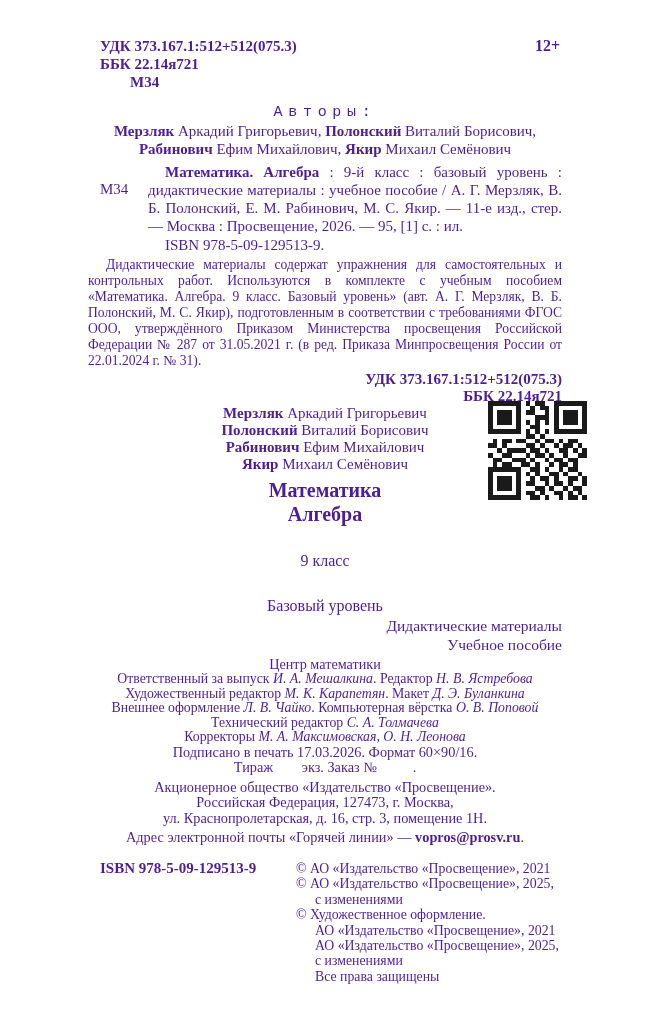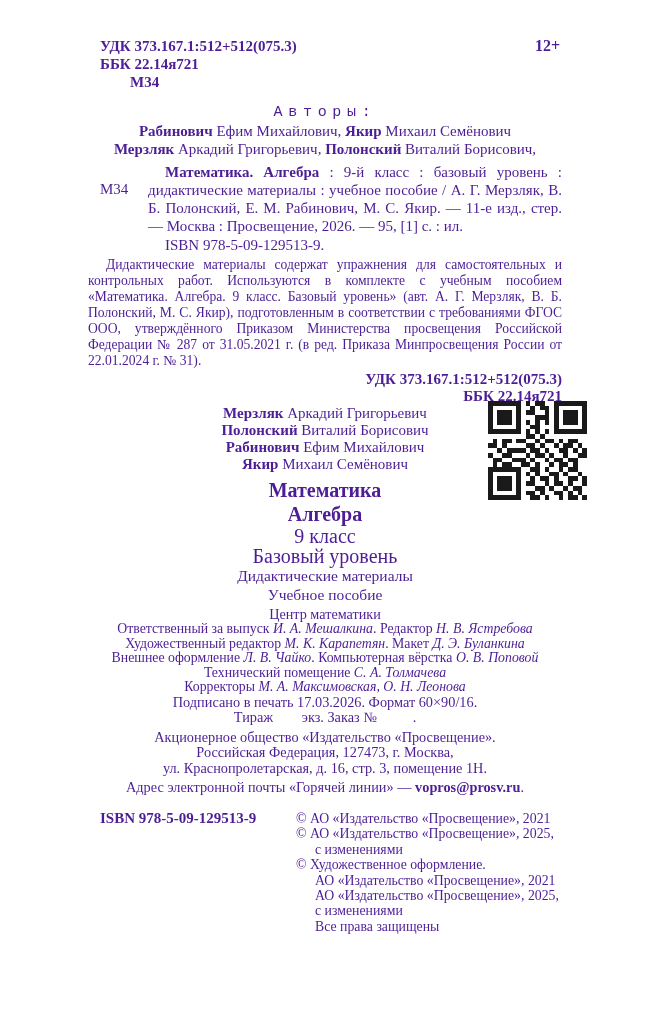--- a/index.html
+++ b/index.html
@@ -44,22 +44,22 @@
     text-align: justify; text-indent: 18px;
   }
   .meta-bottom { margin-top: 2px; line-height: 17px; font-weight: bold; }
 
   .edition-heading { margin-top: 5px; line-height: 17px; letter-spacing: .3em; word-spacing: .25em; }
   .edition-author { line-height: 17px; }
   .edition-author:nth-of-type(1) { margin-top: 2px; }
 
   .title1 { margin-top: 5px; font-size: 20px; font-weight: bold; line-height: 24px; }
   .title2 { font-size: 20px; font-weight: bold; line-height: 24px; }
-  .grade  { font-size: 20px; line-height: 20px; }
-  .sub    { font-size: 15.5px; line-height: 19px; }
+  .grade  { font-size: 16px; line-height: 20px; margin-top: 25px; }
+  .sub    { font-size: 15.5px; line-height: 19px; text-align: right; }
 
   .center-name { margin-top: 2px; font-size: 14.2px; line-height: 16px; }
   .credit { font-size: 13.8px; line-height: 14.5px; }
 
   .print-line { font-size: 14.3px; line-height: 15.5px; }
   .print-line:nth-of-type(1) { margin-top: 5px; }
   .pub-line { font-size: 14.3px; line-height: 15.5px; }
   .email-line { margin-top: 3px; font-size: 14.3px; line-height: 16px; }
 
   .footer { display: flex; margin-top: 16px; }
@@ -83,22 +83,22 @@
   <div class="top-row">
     <div class="meta-top">
       <div>УДК 373.167.1:512+512(075.3)</div>
       <div>ББК 22.14я721</div>
       <div class="code">М34</div>
     </div>
     <div class="age">12+</div>
   </div>
 
   <div class="c authors-heading">Авторы:</div>
+  <div class="c author-line"><span class="b">Мерзляк</span><span> Аркадий Григорьевич, </span><span class="b">Полонский</span><span> Виталий Борисович,</span></div>
   <div class="c author-line"><span class="b">Рабинович</span><span> Ефим Михайлович, </span><span class="b">Якир</span><span> Михаил Семёнович</span></div>
-  <div class="c author-line"><span class="b">Мерзляк</span><span> Аркадий Григорьевич, </span><span class="b">Полонский</span><span> Виталий Борисович,</span></div>
 
   <div class="bib">
     <span class="bib-code">М34</span>
     <p class="bib-entry"><span class="b">Математика. Алгебра</span><span> : 9-й класс : базовый уровень : дидактические материалы : учебное пособие / А. Г. Мерзляк, В. Б. Полонский, Е. М. Рабинович, М. С. Якир. — 11-е изд., стер. — Москва : Просвещение, 2026. — 95, [1] с. : ил.</span></p>
   </div>
   <div class="isbn-line">ISBN 978-5-09-129513-9.</div>
 
   <p class="annotation">Дидактические материалы содержат упражнения для самостоятельных и контрольных работ. Используются в комплекте с учебным пособием «Математика. Алгебра. 9 класс. Базовый уровень» (авт. А. Г. Мерзляк, В. Б. Полонский, М. С. Якир), подготовленным в соответствии с требованиями ФГОС ООО, утверждённого Приказом Министерства просвещения Российской Федерации № 287 от 31.05.2021 г. (в ред. Приказа Минпросвещения России от 22.01.2024 г. № 31).</p>
 
   <div class="meta-bottom">
@@ -115,21 +115,21 @@
   <div class="c title2">Алгебра</div>
   <div class="c grade">9 класс</div>
   <div class="c grade">Базовый уровень</div>
   <div class="c sub">Дидактические материалы</div>
   <div class="c sub">Учебное пособие</div>
 
   <div class="c center-name">Центр математики</div>
   <div class="c credit"><span>Ответственный за выпуск </span><span class="i">И. А. Мешалкина</span><span>. Редактор </span><span class="i">Н. В. Ястребова</span></div>
   <div class="c credit"><span>Художественный редактор </span><span class="i">М. К. Карапетян</span><span>. Макет </span><span class="i">Д. Э. Буланкина</span></div>
   <div class="c credit"><span>Внешнее оформление </span><span class="i">Л. В. Чайко</span><span>. Компьютерная вёрстка </span><span class="i">О. В. Поповой</span></div>
-  <div class="c credit"><span>Технический помещение </span><span class="i">С. А. Толмачева</span></div>
+  <div class="c credit"><span>Технический редактор </span><span class="i">С. А. Толмачева</span></div>
   <div class="c credit"><span>Корректоры </span><span class="i">М. А. Максимовская, О. Н. Леонова</span></div>
 
   <div class="c print-line">Подписано в печать 17.03.2026. Формат 60×90/16.</div>
   <div class="c print-line">Тираж&nbsp;&nbsp;&nbsp;&nbsp;&nbsp;&nbsp;&nbsp; экз. Заказ №&nbsp;&nbsp;&nbsp;&nbsp;&nbsp;&nbsp;&nbsp;&nbsp;&nbsp; .</div>
 
   <div class="gap-pub"></div>
   <div class="c pub-line">Акционерное общество «Издательство «Просвещение».</div>
   <div class="c pub-line">Российская Федерация, 127473, г. Москва,</div>
   <div class="c pub-line">ул. Краснопролетарская, д. 16, стр. 3, помещение 1Н.</div>
 

